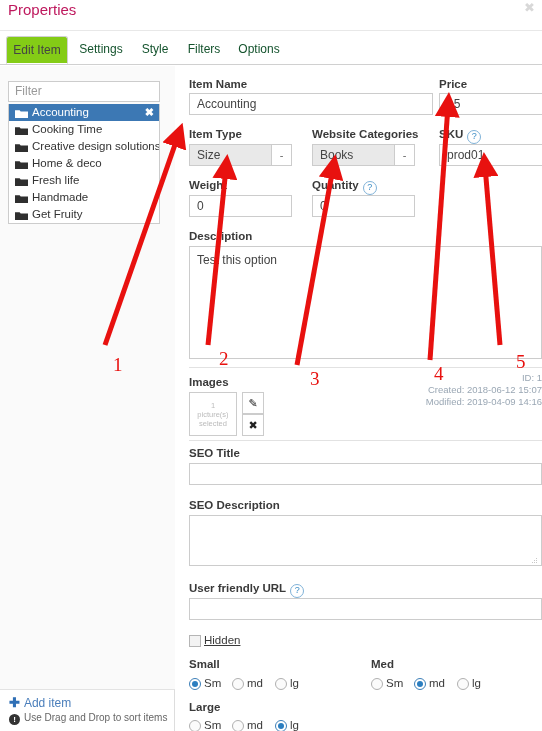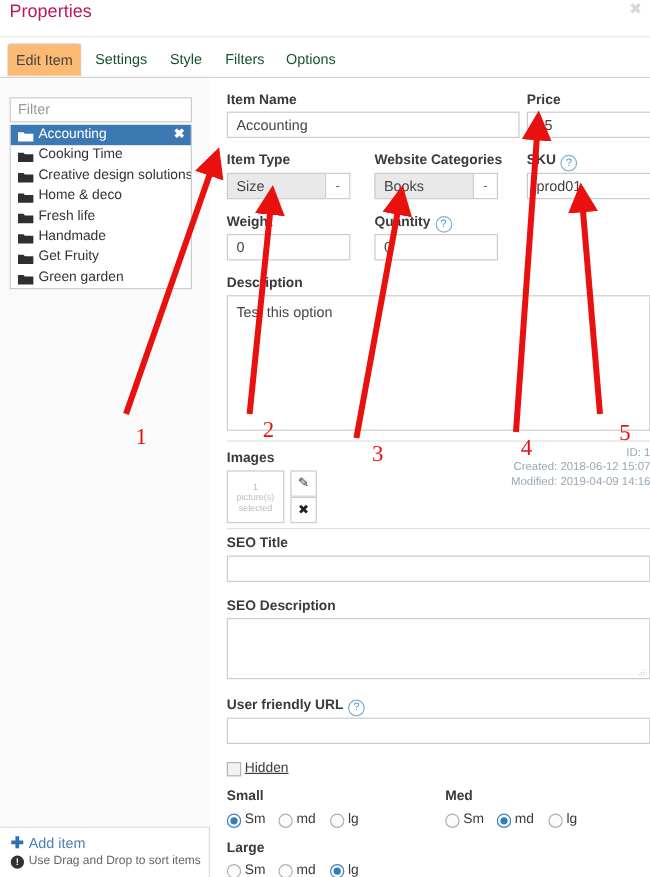--- a/index.html
+++ b/index.html
@@ -41,21 +41,21 @@
   .tabstrip .tabline{
     position:absolute;left:0;top:28px;width:542px;height:1px;background:#d0d0d0;
   }
   .tab{
     position:absolute;top:0;height:28px;line-height:27px;
     font-size:12px;color:#14532d;cursor:pointer;text-align:center;
     box-sizing:border-box;
   }
   .tab.active{
     color:#444444;
-    background:#fdba74;
+    background:#84cc16;
     border:1px solid #d0d0d0;
     border-bottom:1px solid #ffffff;
     border-radius:3px 3px 0 0;
     z-index:3;
   }
 
   
   .leftpanel{
     position:absolute;left:0;top:66px;width:175px;height:623px;
     background:#fafafa;border-right:1px solid #dddddd;
@@ -247,25 +247,20 @@
       </div>
       <div class="folderitem">
         <span class="fic"><svg width="13" height="10" viewBox="0 0 13 10">
               <path d="M0 1.2h4.6l1.1 1.3H13V9H0z" fill="#2f2f2f"></path>
             </svg></span><span class="fname">Handmade</span>
       </div>
       <div class="folderitem">
         <span class="fic"><svg width="13" height="10" viewBox="0 0 13 10">
               <path d="M0 1.2h4.6l1.1 1.3H13V9H0z" fill="#2f2f2f"></path>
             </svg></span><span class="fname">Get Fruity</span>
-      </div>
-      <div class="folderitem">
-        <span class="fic"><svg width="13" height="10" viewBox="0 0 13 10">
-              <path d="M0 1.2h4.6l1.1 1.3H13V9H0z" fill="#2f2f2f"></path>
-            </svg></span><span class="fname">Green garden</span>
       </div>
     </div>
   </div>
 
   <div class="leftfooter">
     <div class="additem">
       <span class="plus">✚</span><span>Add item</span>
     </div>
     <div class="dragnote">
       <span class="ibadge">!</span><span>Use Drag and Drop to sort items</span>

